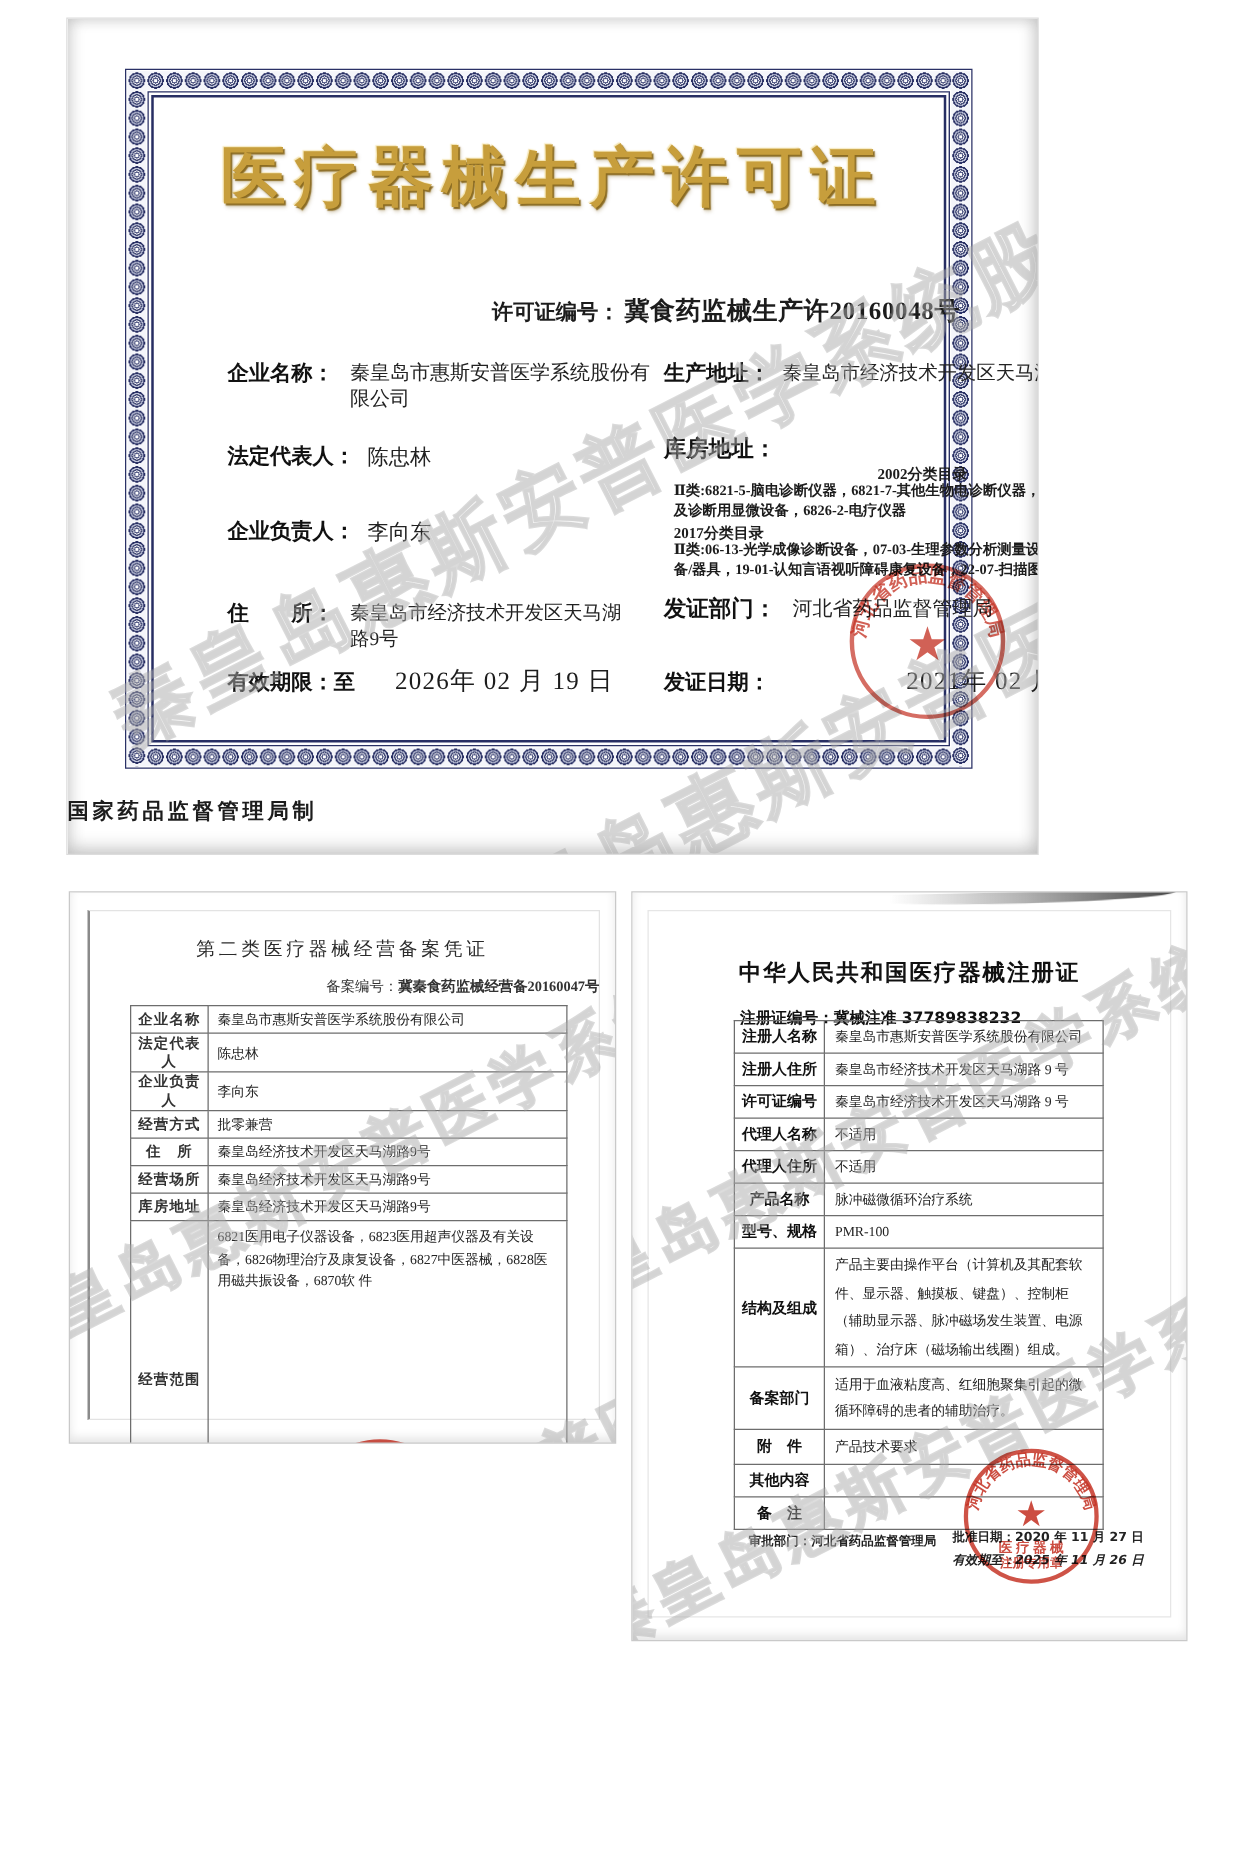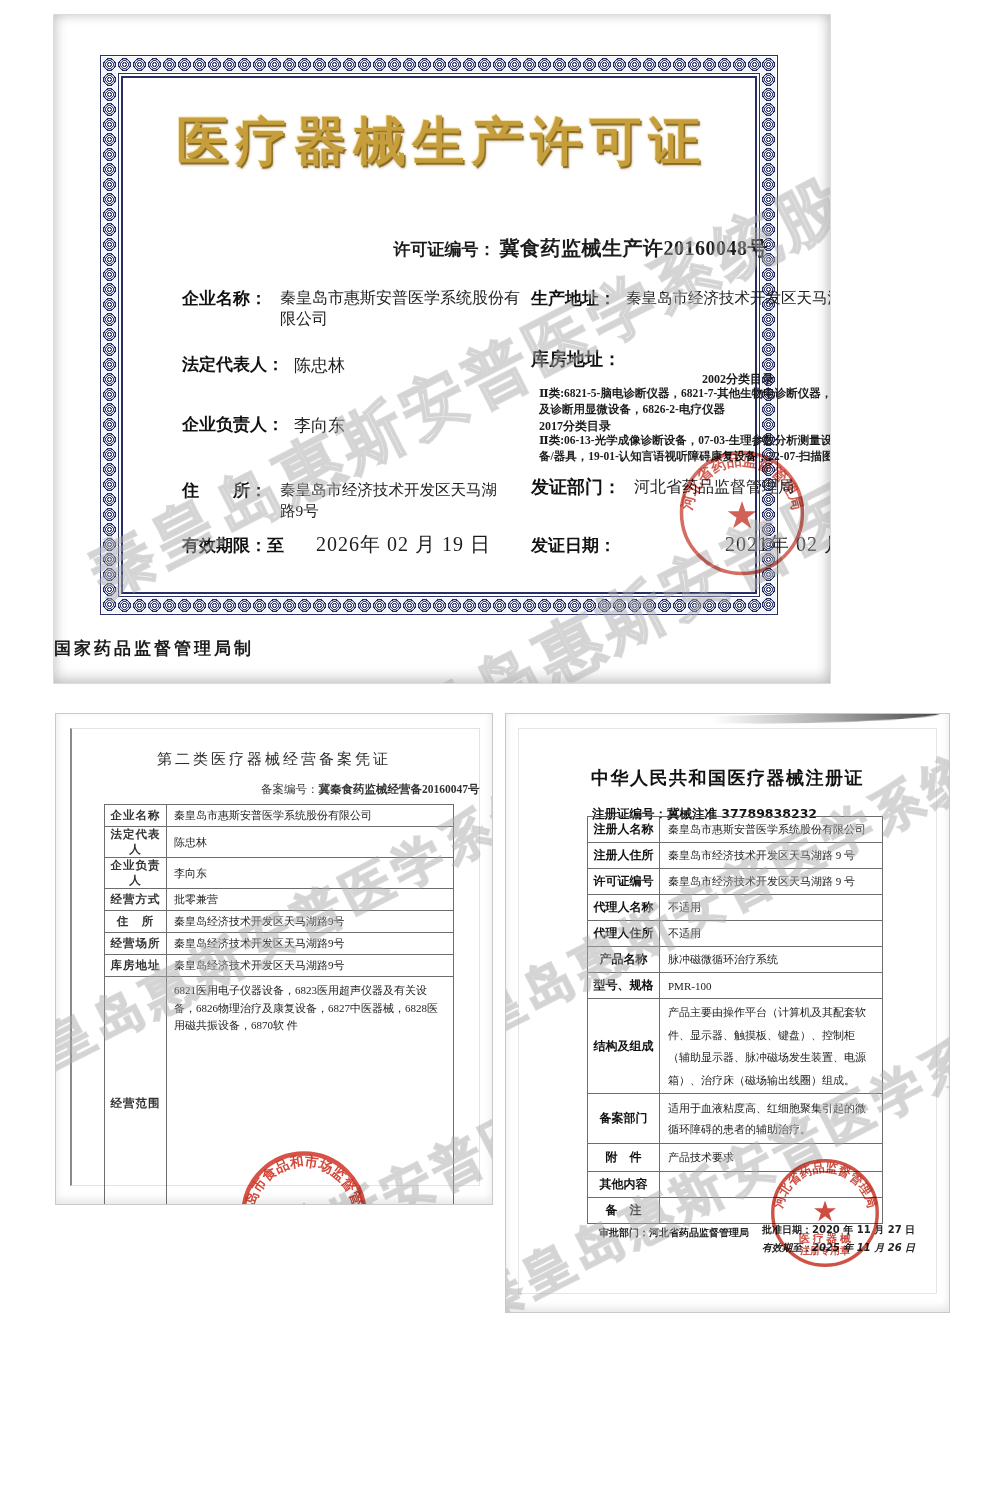--- a/index.html
+++ b/index.html
@@ -10,21 +10,21 @@
     font-family:"Liberation Serif","DejaVu Serif",serif;
     color:#1c1c1c;
   }
   .photo { position:absolute; background:#fff; overflow:hidden; }
   .photo-top {
     left:53px; top:14px; width:778px; height:670px;
     border:1px solid #dcdcdc;
     box-shadow: inset 0 -7px 12px rgba(0,0,0,0.14), inset 0 5px 9px rgba(0,0,0,0.06),
                 inset 7px 0 10px rgba(0,0,0,0.05), inset -7px 0 10px rgba(0,0,0,0.07);
   }
-  .photo-bl { left:55px; top:713px; width:438px; height:492px;
+  .photo-bl { left:55px; top:713px; width:438px; height:442px;
     border:1px solid #c9c9c9; box-shadow: inset 0 -4px 8px rgba(0,0,0,0.10); }
   .photo-br { left:505px; top:713px; width:445px; height:600px;
     border:1px solid #c9c9c9; box-shadow: inset 0 -4px 8px rgba(0,0,0,0.10); }
   .paper-bl { position:absolute; inset:14px 12px 18px 14px; background:#fff;
     border:1px solid #e3e3e3; border-left:2px solid #8a8a8a; }
   .paper-br { position:absolute; inset:14px 12px 18px 12px; background:#fff;
     border:1px solid #e6e6e6; }
   .smudge { position:absolute; top:0px; right:8px; width:270px; height:9px;
     background:linear-gradient(to left, rgba(25,25,25,0.8), rgba(35,35,35,0.35) 45%, transparent 85%);
     border-radius:0 0 100% 100%/0 0 160% 160%; transform:rotate(-1.2deg); filter:blur(0.6px); }

